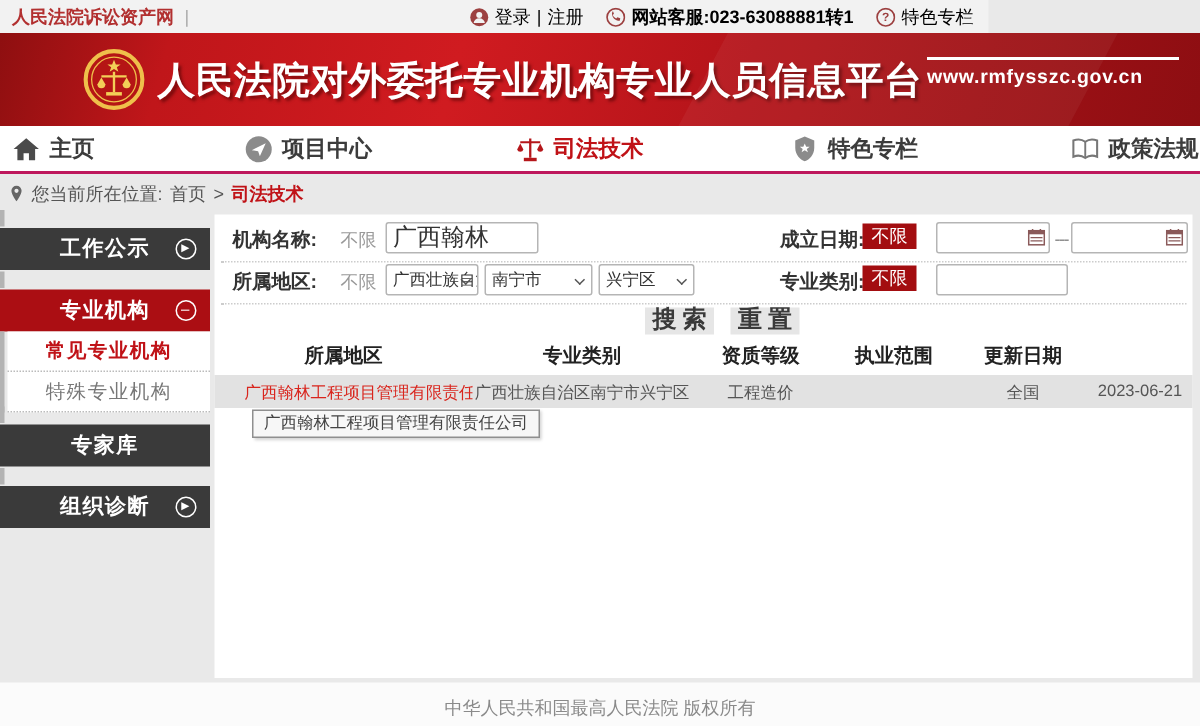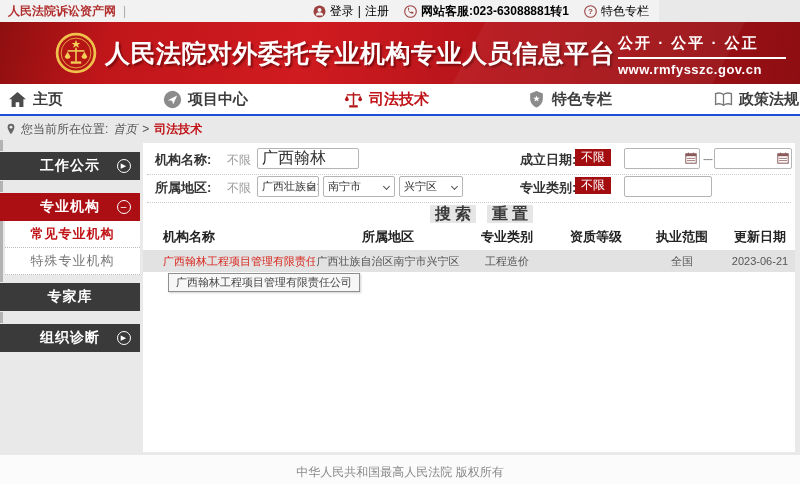--- a/index.html
+++ b/index.html
@@ -26,31 +26,31 @@
   .emblem { margin-left:55px; width:42px; height:42px; flex:0 0 auto; }
   .banner-title { margin-left:8px; color:#fff; font-size:25px; font-weight:bold; letter-spacing:0.5px;
             text-shadow:2px 2px 2px rgba(70,0,0,.55); white-space:nowrap; }
   .banner-right { position:absolute; right:14px; top:12px; color:#fff; width:168px; }
   .slogan { font-size:15px; font-weight:bold; letter-spacing:2px; white-space:nowrap; }
   .slogan-line { height:2px; background:#fff; margin:4px 0 3px 0; }
   .website { font-size:13px; font-weight:bold; letter-spacing:0.5px; }
 
   
   .nav { position:absolute; top:84px; left:0; width:800px; height:32px; background:#ffffff;
-         border-bottom:2px solid #1d4ed8; }
+         border-bottom:2px solid #be185d; }
   .nav-item { position:absolute; top:0; height:30px; display:flex; align-items:center; gap:6px;
               font-size:15px; font-weight:bold; color:#3c3c3c; cursor:pointer; }
   .nav-item.active { color:#c01217; }
   .nav-ic { display:inline-flex; width:19px; height:19px; }
 
   
   .crumbs { position:absolute; top:118px; left:0; width:800px; height:22px; display:flex;
             align-items:center; gap:5px; font-size:12px; color:#555; padding-left:6px; }
   .crumbs .cur { color:#c01217; font-weight:bold; }
-  .crumbs .link { cursor:pointer;font-style:italic; }
+  .crumbs .link { cursor:pointer; }
 
   
   .main { position:absolute; top:140px; left:0; width:800px; height:315px; background:#e9e9e9; }
 
   
   .sidebar { position:absolute; left:0; top:12px; width:140px; }
   .side-item { position:relative; height:28px; margin-bottom:13px; background:#3a3a3a; color:#fff;
                font-size:14px; font-weight:bold; display:flex; align-items:center; justify-content:center;
                letter-spacing:1px; cursor:pointer; }
   .side-item::before { content:""; position:absolute; left:0; top:-12px; width:3px; height:11px; background:#b3b3b3; }
@@ -150,21 +150,20 @@
       <circle cx="20" cy="20" r="14.2" fill="none" stroke="#efc04b" stroke-width="0.8"></circle>
       <polygon points="20,7.5 21.2,10.4 24.2,10.4 21.8,12.2 22.8,15.1 20,13.3 17.2,15.1 18.2,12.2 15.8,10.4 18.8,10.4" fill="#f3cf57"></polygon>
       <line x1="20" y1="15" x2="20" y2="28" stroke="#f3cf57" stroke-width="1.5"></line>
       <line x1="12" y1="18" x2="28" y2="18" stroke="#f3cf57" stroke-width="1.5"></line>
       <path d="M9.5 23 L12 18.8 L14.5 23 A2.5 2.5 0 0 1 9.5 23 Z" fill="#f3cf57"></path>
       <path d="M25.5 23 L28 18.8 L30.5 23 A2.5 2.5 0 0 1 25.5 23 Z" fill="#f3cf57"></path>
       <rect x="15" y="28" width="10" height="2.2" fill="#f3cf57"></rect>
     </svg>
     <div class="banner-title">人民法院对外委托专业机构专业人员信息平台</div>
     <div class="banner-right">
-      <div class="slogan">公开 · 公平 · 公正</div>
       <div class="slogan-line"></div>
       <div class="website">www.rmfysszc.gov.cn</div>
     </div>
   </div>
 
   <div class="nav">
     <div class="nav-item" style="left:8px">
       <span class="nav-ic">
         <svg viewBox="0 0 18 17">
             <path d="M9 1.5 L17 8.3 H14.6 V15.5 H10.7 V11 H7.3 V15.5 H3.4 V8.3 H1 Z" fill="#4b4b4b"></path>
@@ -302,21 +301,20 @@
       </span>
       <span class="f-lbl" style="left:377px;top:36px">专业类别:</span>
       <span class="red-any" style="left:432px;top:34px">不限</span>
       <input class="f-input" style="left: 481px; top: 33px; width: 88px;" value="">
       <div class="dots" style="top:59px"></div>
 
       <div class="btn" style="left:287px;top:62px">搜索</div>
       <div class="btn" style="left:344px;top:62px">重置</div>
 
       <div class="tgrid thead">
-        <div class="tc first">机构名称</div>
         <div class="tc">所属地区</div>
         <div class="tc">专业类别</div>
         <div class="tc">资质等级</div>
         <div class="tc">执业范围</div>
         <div class="tc">更新日期</div>
       </div>
 
       <div class="tgrid trow">
         <div class="tc first name">广西翰林工程项目管理有限责任...</div>
         <div class="tc">广西壮族自治区南宁市兴宁区</div>

